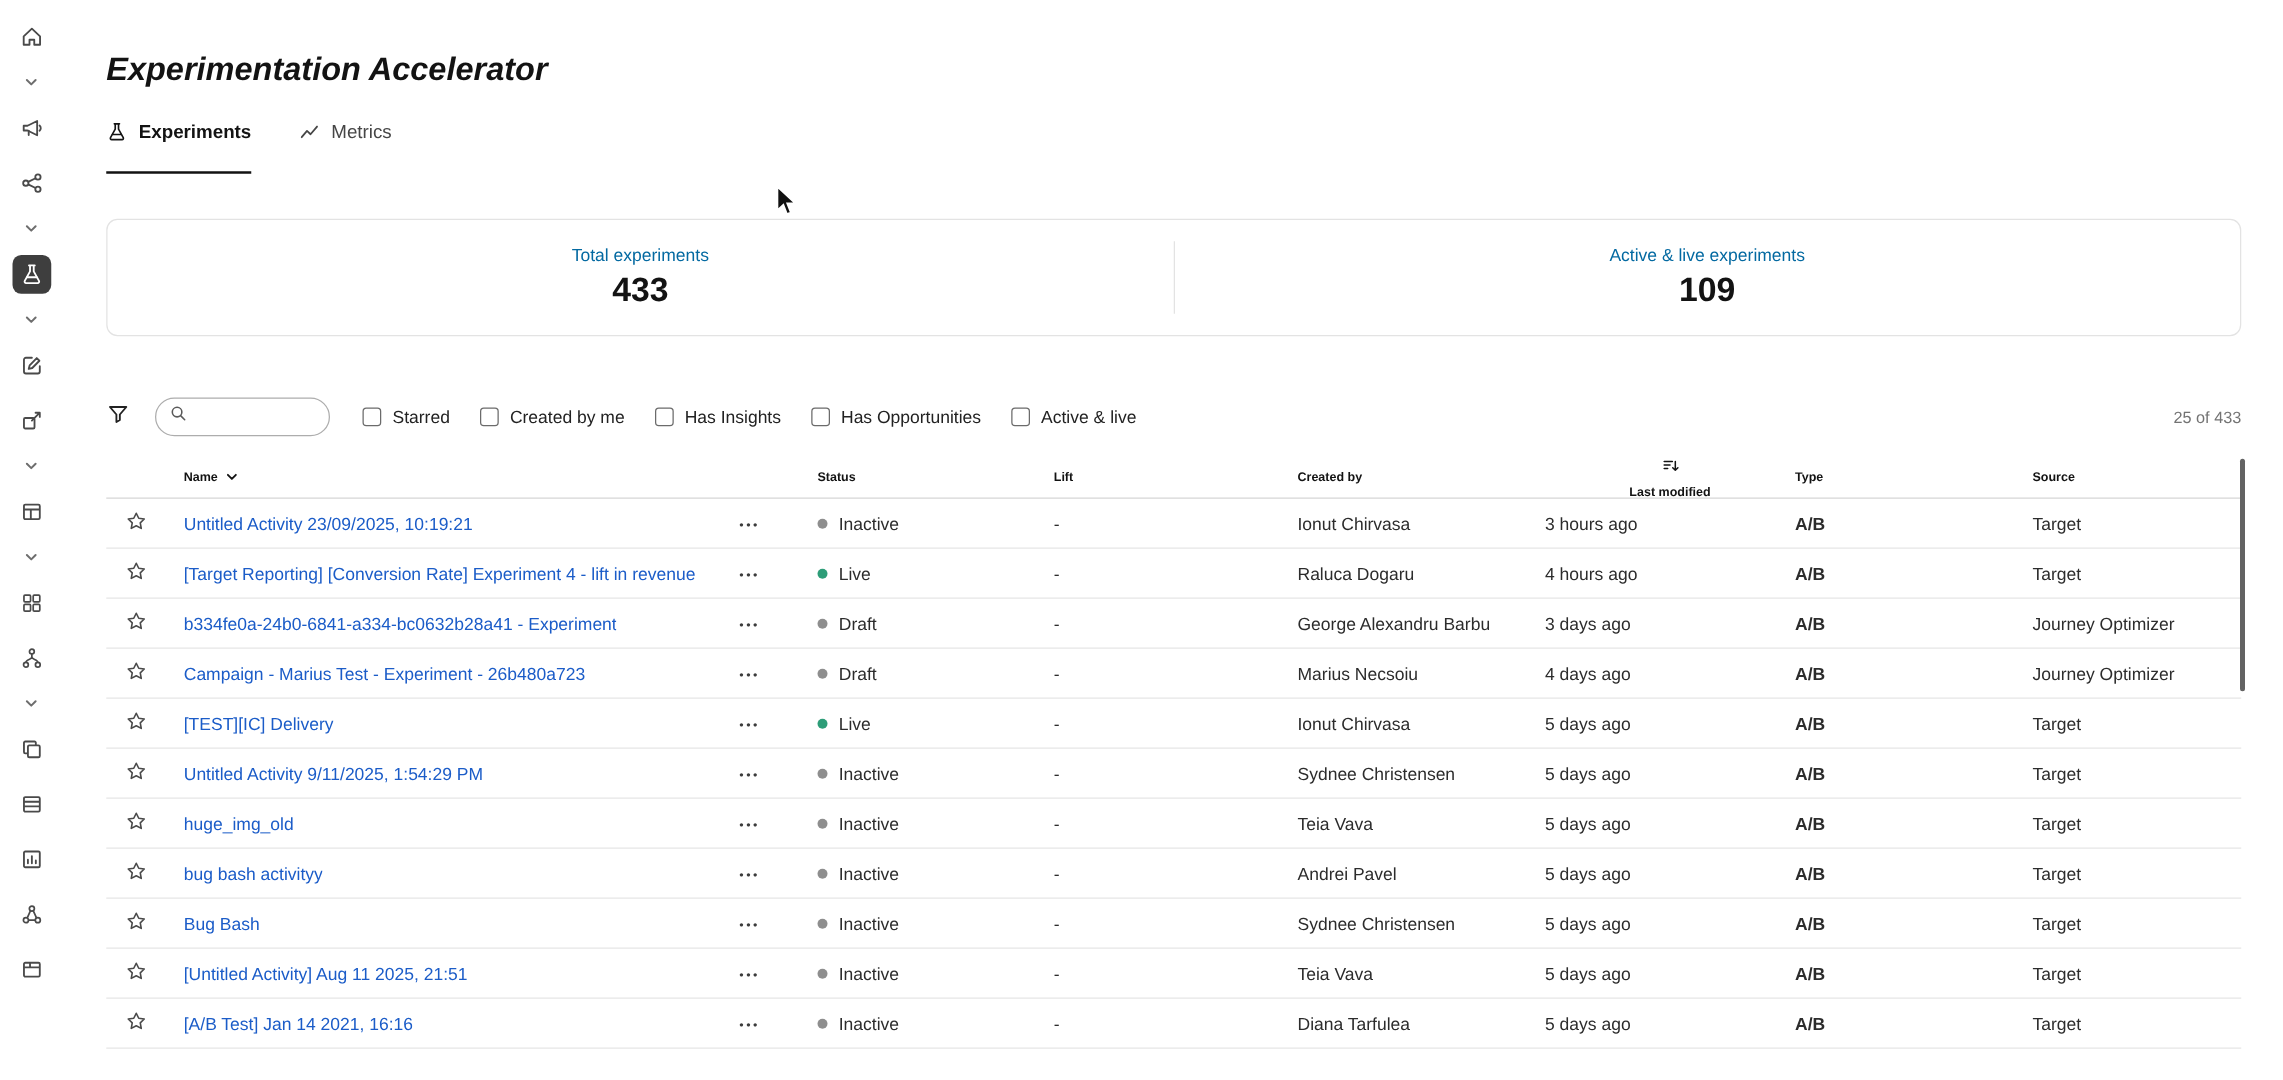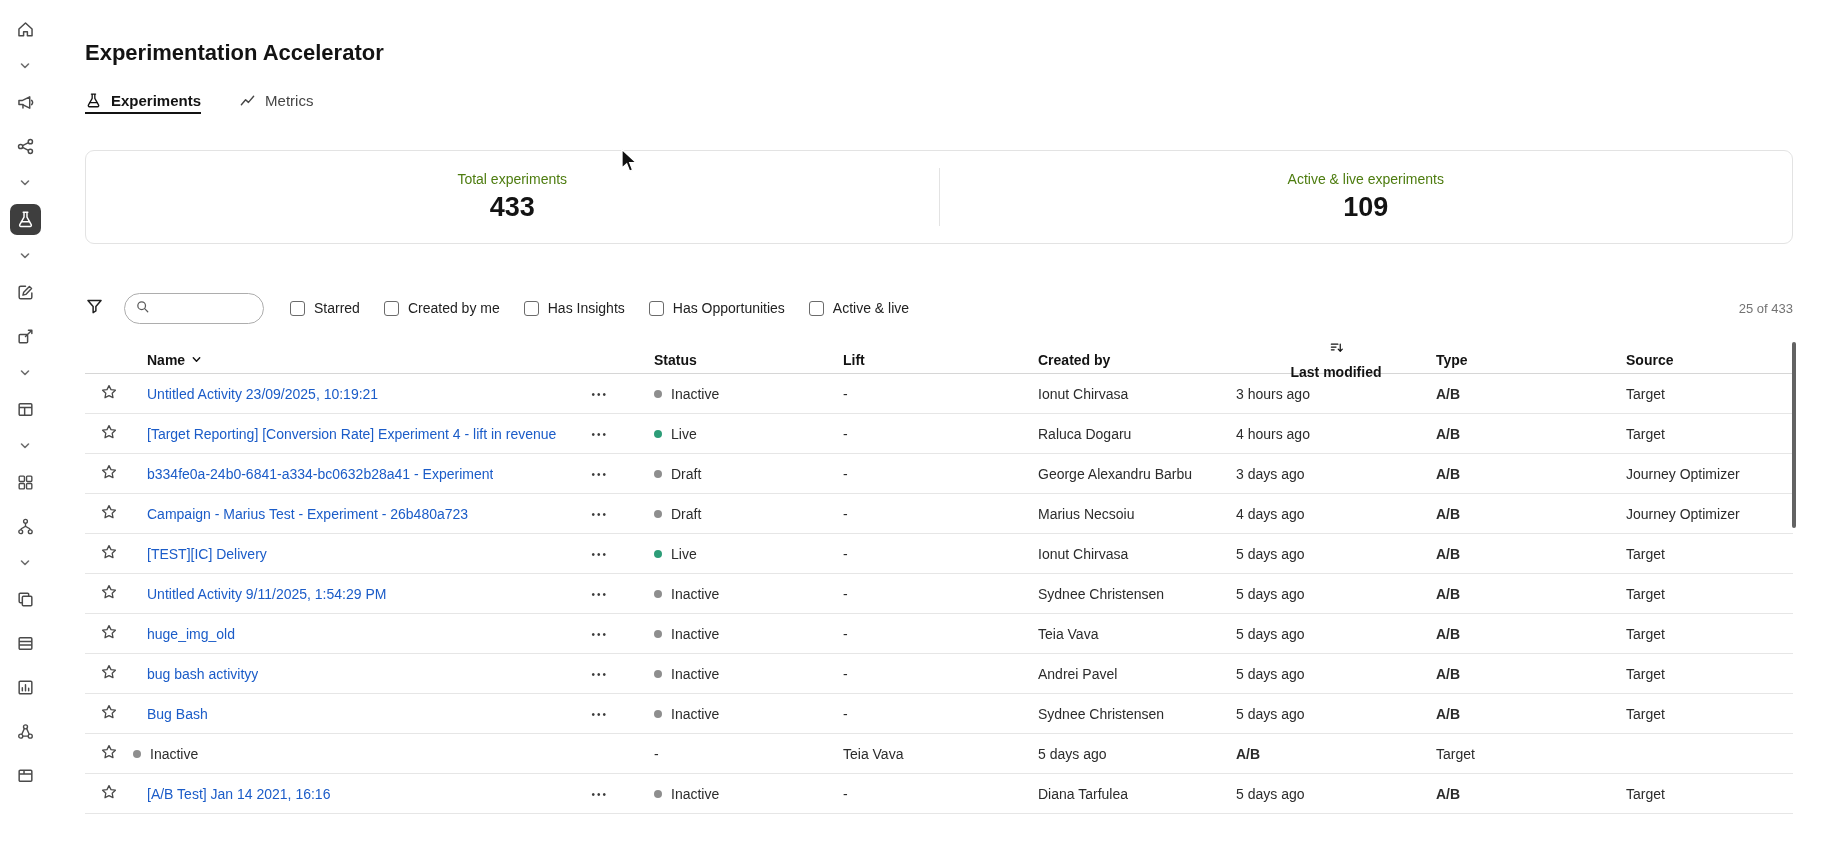--- a/index.html
+++ b/index.html
@@ -22,38 +22,38 @@
     width: 31px; height: 31px; border-radius: 7px;
     display: flex; align-items: center; justify-content: center;
     color: #4a4a4a; cursor: pointer;
   }
   .side-item.chev { height: 16px; color: #6e6e6e; }
   .side-item.selected { background: #3e3e3e; color: #ffffff; }
   .side-item svg { display: block; }
 
   
   .main { margin-left: 50px; padding: 40px 33px 0 35px; }
-  h1.page-title { font-size: 22px; font-weight: 700; color: #131313; }
+  h1.page-title { font-size: 26px; font-weight: 700; color: #131313; font-style: italic; }
 
   .tabs { display: flex; gap: 38px; margin-top: 26px; }
   .tab {
     display: flex; align-items: center; gap: 9px;
-    padding-bottom: 3px; font-size: 15px; color: #464646;
+    padding-bottom: 23px; font-size: 15px; color: #464646;
     border-bottom: 2px solid transparent; cursor: pointer;
   }
   .tab.active { color: #131313; font-weight: 700; border-bottom-color: #131313; }
   .tab svg { display: block; }
 
   .stats-card {
     margin-top: 36px; height: 94px;
     border: 1px solid #e3e3e3; border-radius: 9px;
     display: flex; align-items: center;
   }
   .stat { flex: 1; text-align: center; }
-  .stat-label { font-size: 14px; color: #4d7c0f; }
+  .stat-label { font-size: 14px; color: #0369a1; }
   .stat-value { font-size: 27px; font-weight: 700; color: #131313; margin-top: 5px; }
   .stat-divider { width: 1px; height: 58px; background: #e3e3e3; }
 
   
   .filter-row { margin-top: 48px; display: flex; align-items: center; height: 32px; }
   .funnel-btn { background: none; border: none; color: #222; margin-right: 20px; cursor: pointer; display: flex; }
   .search-box {
     width: 140px; height: 31px; border: 1px solid #adadad; border-radius: 16px;
     display: flex; align-items: center; padding: 0 10px; gap: 6px; color: #5a5a5a;
   }
@@ -63,21 +63,21 @@
   .cb-box { width: 15px; height: 15px; border: 1.8px solid #6b6b6b; border-radius: 3px; background: #fff; flex: none; }
   .result-count { margin-left: auto; font-size: 13px; color: #737373; }
 
   
   .table { margin-top: 16px; position: relative; }
   .thead, .trow {
     display: grid;
     grid-template-columns: 48px 521px 189px 195px 198px 200px 190px 1fr;
     align-items: center;
   }
-  .thead { height: 34px; font-size: 14px; font-weight: 700; color: #131313; border-bottom: 1px solid #d6d6d6; }
+  .thead { height: 34px; font-size: 10px; font-weight: 700; color: #131313; border-bottom: 1px solid #d6d6d6; }
   .th { display: flex; align-items: center; gap: 6px; }
   .th.name-h { padding-left: 14px; cursor: pointer; }
   .th.sortable { cursor: pointer; flex-direction: column; }
   .trow { height: 40px; border-bottom: 1px solid #e6e6e6; font-size: 14px; color: #2c2c2c; }
   .star-cell { display: flex; justify-content: center; }
   .star-btn { background: none; border: none; color: #4a4a4a; display: flex; cursor: pointer; padding: 2px; }
   .name-cell { display: flex; align-items: center; justify-content: space-between; padding-left: 14px; padding-right: 42px; min-width: 0; gap: 10px; }
   .name-link { color: var(--link, #1b5cc8); text-decoration: none; white-space: nowrap; overflow: hidden; text-overflow: ellipsis; }
   .more-btn { background: none; border: none; color: #3c3c3c; cursor: pointer; padding: 0 4px; line-height: 1; flex: none; }
   .more-btn::after { content: "\2022\2022\2022"; font-size: 10px; letter-spacing: 2px; }
@@ -603,20 +603,24 @@
   <div class="trow">
     <div class="star-cell">
       <button class="star-btn">
         <span>
           <svg width="18" height="18" viewBox="0 0 18 18" fill="none" stroke="currentColor" stroke-width="1.3" stroke-linejoin="round">
                   <path d="M9 2.6l2 4 4.4.6-3.2 3.1.8 4.4L9 12.6l-4 2.1.8-4.4L2.6 7.2 7 6.6z"></path>
                 </svg>
         </span>
       </button>
     </div>
+    <div class="name-cell">
+      <a href="#" class="name-link">[Untitled Activity] Aug 11 2025, 21:51</a>
+      <button class="more-btn"></button>
+    </div>
     <div class="status-cell">
       <span class="dot" style="background: rgb(142, 142, 142);"></span>
       <span>Inactive</span>
     </div>
     <div>-</div>
     <div>Teia Vava</div>
     <div>5 days ago</div>
     <div class="type-cell">A/B</div>
     <div>Target</div>
   </div>

